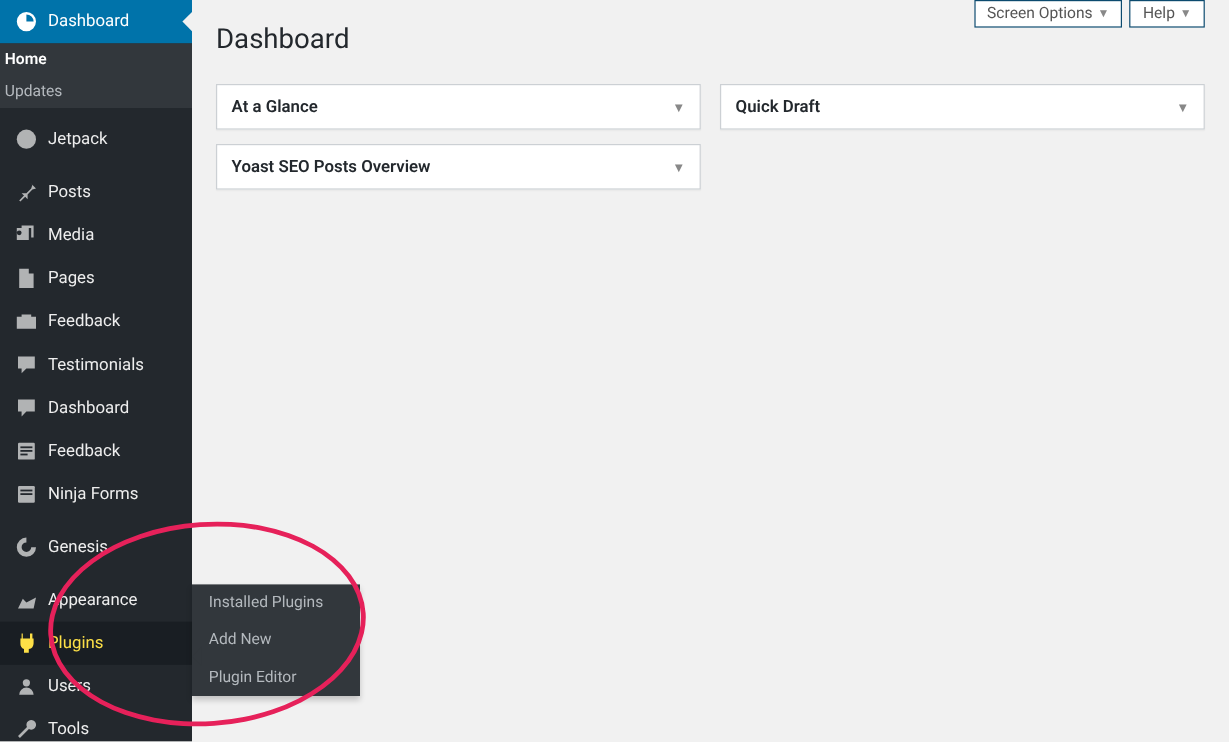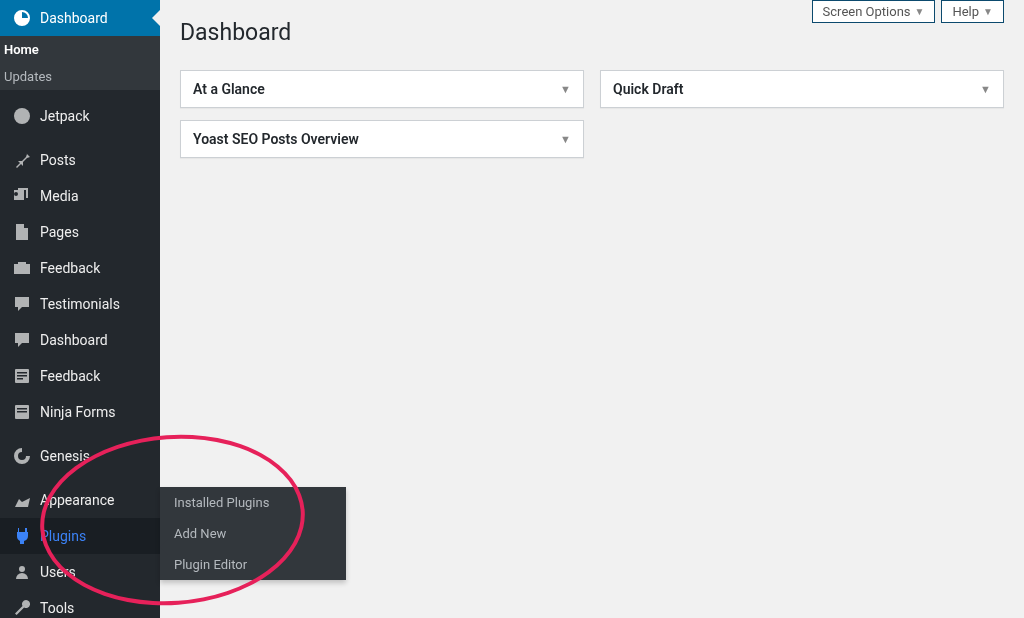--- a/index.html
+++ b/index.html
@@ -1,29 +1,29 @@
 <!DOCTYPE html>
 <html><head>
 <meta charset="utf-8">
 <style>
 * { margin: 0; padding: 0; box-sizing: border-box; font-family: -apple-system, BlinkMacSystemFont, "Segoe UI", Roboto, sans-serif; }
 body { background: #f1f1f1; width: 1024px; height: 618px; overflow: hidden; position: relative; }
 .sidebar { width: 160px; background: #23282d; height: 618px; float: left; position: relative; }
 .sidebar-item { display: flex; align-items: center; padding: 8px 12px; color: #eee; font-size: 14px; cursor: pointer; position: relative; }
 .sidebar-item.active { background: #0073aa; color: #fff; }
 .sidebar-item.active::after { content: ""; position: absolute; right: 0; top: 50%; transform: translateY(-50%); border: 8px solid transparent; border-right-color: #f1f1f1; }
-.sidebar-item.hover-active { background: #191e23; color: #3b82f6; }
+.sidebar-item.hover-active { background: #191e23; color: #fde047; }
 .sidebar-item .icon { width: 20px; height: 20px; margin-right: 8px; display: flex; align-items: center; justify-content: center; opacity: 0.7; }
 .sidebar-item.active .icon { opacity: 1; }
 .sidebar-item.hover-active .icon { opacity: 1; }
 .sidebar-sub { background: #32373c; }
 .sidebar-sub-item { padding: 6px 4px; color: #b4b9be; font-size: 13px; cursor: pointer; }
 .sidebar-sub-item.current { color: #fff; font-weight: 600; }
 .sidebar-spacer { height: 8px; }
-.flyout { position: absolute; left: 160px; top: 487px; background: #32373c; width: 186px; box-shadow: 0 3px 5px rgba(0,0,0,0.2); }
+.flyout { position: absolute; left: 160px; top: 487px; background: #32373c; width: 140px; box-shadow: 0 3px 5px rgba(0,0,0,0.2); }
 .flyout-item { padding: 8px 14px; color: #b4b9be; font-size: 13px; cursor: pointer; }
 .flyout::before { content: ""; position: absolute; left: -8px; top: 52px; border: 8px solid transparent; border-right-color: #32373c; }
 .main { margin-left: 160px; padding: 10px 20px; position: relative; }
 .top-buttons { position: absolute; top: 0; right: 20px; display: flex; gap: 6px; }
 .top-btn { background: #fff; border: 1px solid #0c4a6e; padding: 3px 10px; font-size: 13px; color: #555; cursor: pointer; display: flex; align-items: center; gap: 4px; }
 .top-btn .tri { font-size: 10px; color: #888; }
 h1.page-title { font-size: 23px; font-weight: 400; padding: 9px 0 4px 0; color: #23282d; }
 .widgets { display: flex; gap: 16px; margin-top: 20px; }
 .widget-col { flex: 1; display: flex; flex-direction: column; gap: 12px; }
 .widget { background: #fff; border: 1px solid #ccd0d4; box-shadow: 0 1px 1px rgba(0,0,0,0.04); }

